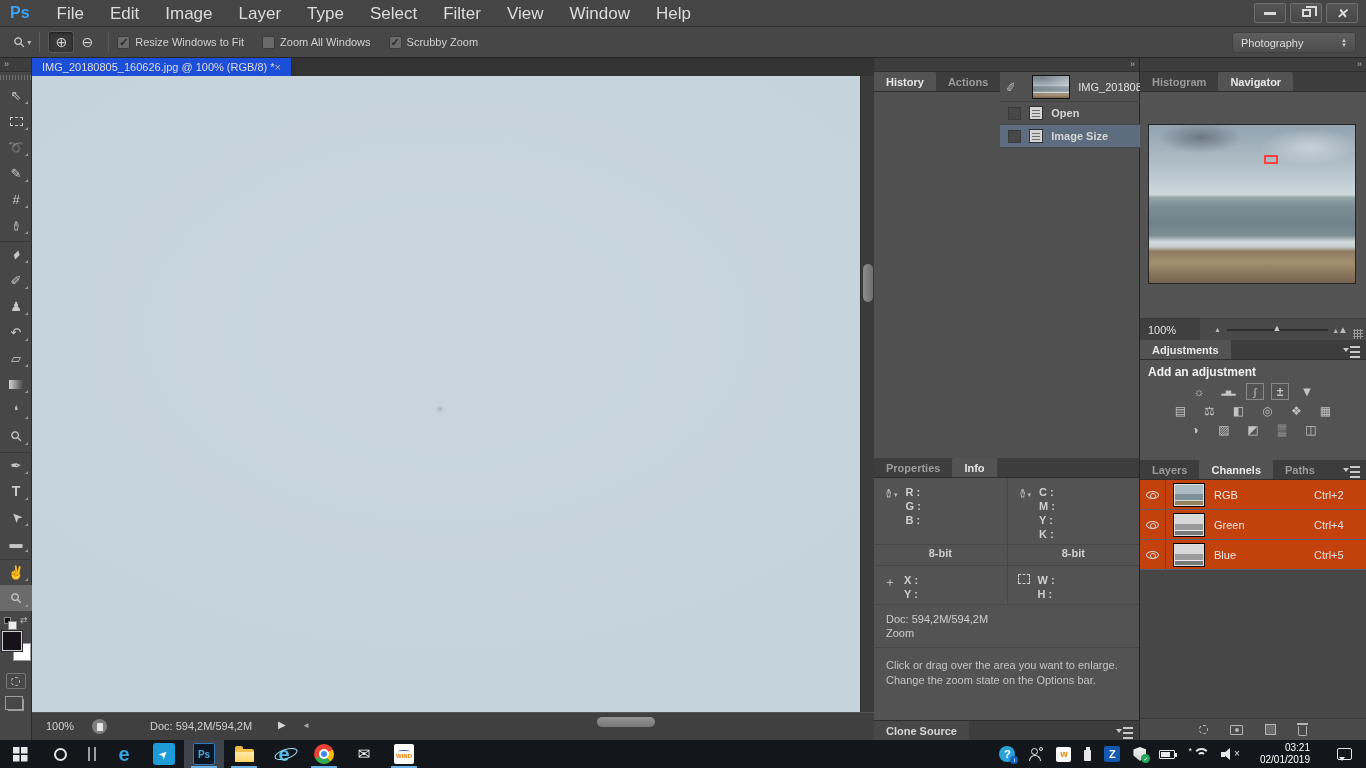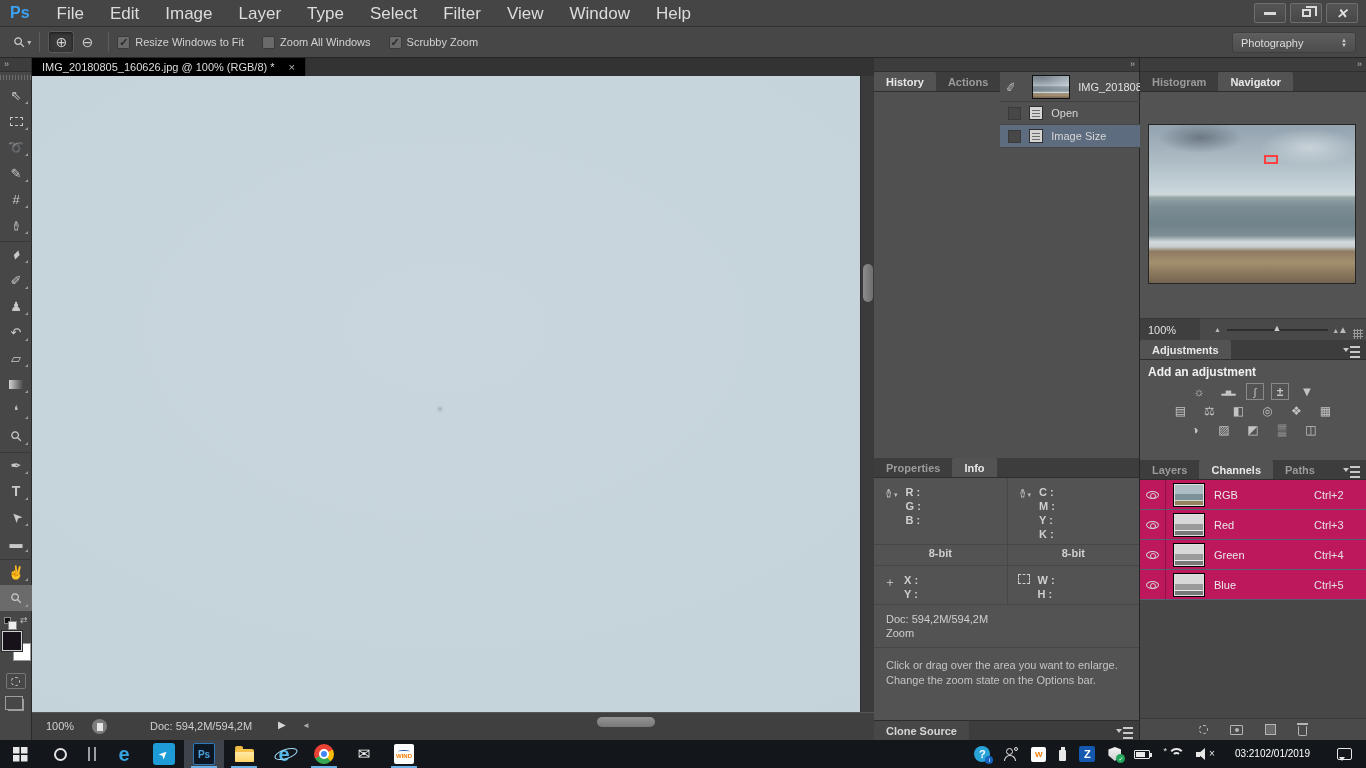--- a/index.html
+++ b/index.html
@@ -68,21 +68,21 @@
   .sw-bg { position:absolute; right:0; bottom:0; width:18px; height:18px; background:#fff; border:1px solid #999; }
   .sw-fg { position:absolute; left:1px; top:0; width:20px; height:20px; background:#17111a; border:1px solid #cfcfcf; outline:1px solid #2d2d2d; }
   .qmask { width:20px; height:16px; border:1px solid #777; border-radius:2px; display:flex; align-items:center; justify-content:center; margin:6px 0; }
   .dash-circle { width:9px; height:9px; border:1px dashed #c9c9c9; border-radius:50%; }
   .screenmode { width:16px; height:12px; border:1px solid #9d9d9d; position:relative; margin:4px 0; background:#5a5a5a; }
   .screenmode::before { content:''; position:absolute; left:-4px; top:-4px; width:16px; height:12px; border:1px solid #9d9d9d; background:#474747; }
 
   
   .doc-col { flex:1; display:flex; flex-direction:column; background:#3a3a3a; min-width:0; }
   .tabbar { height:18px; background:#333; display:flex; align-items:flex-end; }
-  .doctab { height:18px; background:#000000; display:flex; align-items:center; gap:14px; padding:0 10px; border-right:1px solid #2a2a2a; }
+  .doctab { height:18px; background:#1d4ed8; display:flex; align-items:center; gap:0; padding:0 10px; border-right:1px solid #2a2a2a; }
   .doctab .ttl { font-size:11px; color:#dedede; white-space:nowrap; }
   .doctab .cls { font-size:11px; color:#b0b0b0; }
   .canvas-wrap { flex:1; display:flex; min-height:0; }
   .canvas { flex:1; position:relative; background:radial-gradient(120% 100% at 50% 40%, #c9d6dd 0%, #c3d1d8 100%); }
   .speck { position:absolute; left:49%; top:52%; width:4px; height:4px; background:rgba(95,105,110,.4); border-radius:50%; filter:blur(1px); }
   .vscroll { width:14px; background:#3b3b3b; border-left:1px solid #2e2e2e; position:relative; }
   .vthumb { position:absolute; left:2px; top:188px; width:10px; height:38px; background:linear-gradient(90deg,#8c8c8c,#6f6f6f); border-radius:5px; }
   .statusbar { height:28px; background:#404040; border-top:1px solid #555; position:relative; }
   .sb-zoom { position:absolute; left:14px; top:7px; color:#d0d0d0; }
   .sb-icon { position:absolute; left:60px; top:6px; width:15px; height:15px; border-radius:50%; background:#7d7d7d; display:flex; align-items:center; justify-content:center; }
@@ -106,21 +106,21 @@
   .history-panel { height:386px; background:#505050; display:flex; flex-direction:row; }
   .hist-body { flex:1; }
   .hist-snap { height:30px; display:flex; align-items:center; gap:8px; padding:0 6px; border-bottom:1px solid #414141; }
   .hist-src { width:18px; font-size:12px; color:#bdbdbd; transform:rotate(-10deg); }
   .beach { background:
       radial-gradient(60px 22px at 25% 8%, rgba(70,80,92,.55), transparent 70%),
       radial-gradient(70px 26px at 78% 14%, rgba(238,242,245,.5), transparent 70%),
       linear-gradient(180deg,#93a3b0 0%,#a7b6bf 18%,#c3d0d6 38%,#cdd8da 44%,#93a3a6 46%,#7b8c92 52%,#70828a 62%,#7d8e94 70%,#d3dadb 74%,#c8cfd0 77%,#8f7b62 80%,#a3906f 87%,#8a775c 94%,#746351 100%); }
   .snap-thumb { width:38px; height:24px; border:1px solid #111; }
   .hist-name { color:#e2e2e2; }
-  .hist-state { height:23px; display:flex; align-items:center; gap:8px; padding:0 6px; border-bottom:1px solid #474747; }
+  .hist-state { height:23px; display:flex; align-items:center; gap:8px; padding:0 6px; border-bottom:1px solid #474747;font-weight:bold; }
   .hist-state[data-selected="true"] { background:#5d6c7e; border-bottom-color:#52617. ; }
   .hist-state[data-selected="true"] { background:#5d6c7e; }
   .hist-chk { width:13px; height:13px; background:#474747; border:1px solid #3a3a3a; margin-left:2px; }
   .page-ic { width:14px; height:14px; background:#d6d6d6; border:1px solid #2e2e2e; position:relative; }
   .page-ic::before { content:''; position:absolute; left:2px; top:3px; right:2px; height:1px; background:#6d6d6d; box-shadow:0 3px 0 #6d6d6d, 0 6px 0 #6d6d6d; }
   .hist-footer { height:22px; background:#4a4a4a; border-top:1px solid #3a3a3a; display:flex; align-items:center; justify-content:flex-end; gap:16px; padding-right:14px; }
   .icon-newdoc { width:11px; height:12px; border:1px solid #b5b5b5; position:relative; background:#555; }
   .icon-newdoc::before { content:'+'; position:absolute; left:-4px; top:-6px; color:#b5b5b5; font-size:9px; }
   .icon-cam { width:14px; height:10px; border:1px solid #b5b5b5; border-radius:2px; position:relative; margin-top:2px; }
   .icon-cam::before { content:''; position:absolute; left:4px; top:1px; width:4px; height:4px; border:1px solid #b5b5b5; border-radius:50%; }
@@ -170,21 +170,21 @@
   .adj-ic { width:22px; height:17px; display:flex; align-items:center; justify-content:center; color:#c3c3c3; font-size:12px; }
   .adj-ic[data-name="levels-icon"] { font-size:7px; letter-spacing:-1px; }
   .adj-ic[data-name="curves-icon"] { border:1px solid #8a8a8a; width:18px; font-size:11px; }
   .adj-ic[data-name="exposure-icon"] { border:1px solid #8a8a8a; width:18px; font-weight:bold; }
   .adj-ic[data-name="gradient-map-icon"] { }
   .adj-ic[data-name="vibrance-icon"] { font-size:13px; }
 
   
   .chan-panel { flex:1; background:#474747; display:flex; flex-direction:column; }
   .chan-rows { background:#474747; }
-  .chan-row { height:30px; display:flex; align-items:center; background:#be185d; border-bottom:1px solid #526071; }
+  .chan-row { height:30px; display:flex; align-items:center; background:#c2410c; border-bottom:1px solid #526071; }
   .eye-cell { width:26px; display:flex; justify-content:center; border-right:1px solid rgba(0,0,0,.25); align-self:stretch; align-items:center; }
   .eye { width:13px; height:8px; border:1px solid #d2d2d2; border-radius:50%; position:relative; }
   .eye::before { content:''; position:absolute; left:3px; top:1px; width:4px; height:4px; border:1px solid #d2d2d2; border-radius:50%; }
   .chan-thumb { width:30px; height:22px; border:1px solid #e0e0e0; box-shadow:0 0 0 1px #000; margin:0 10px 0 8px; }
   .chan-thumb[data-thumb="rgb"] { background:linear-gradient(180deg,#aebcc4 0 45%,#7e9097 45% 75%,#cfd6d6 75% 78%,#97825f 78% 100%); }
   .chan-thumb[data-thumb="gray"] { background:linear-gradient(180deg,#d8d8d8 0 45%,#9a9a9a 45% 75%,#ececec 75% 78%,#787878 78% 100%); }
   .chan-name { flex:1; color:#eaeaea; }
   .chan-key { width:52px; color:#e2e2e2; }
   .chan-fill { flex:1; background:#474747; }
   .chan-footer { height:22px; background:#4a4a4a; border-top:1px solid #3a3a3a; display:flex; align-items:center; justify-content:center; gap:22px; }
@@ -235,21 +235,21 @@
   .batt::after { content:''; position:absolute; left:1px; top:1px; bottom:1px; width:9px; background:#e8e8e8; }
   .wifi-wrap { display:flex; align-items:flex-start; gap:1px; }
   .wifi-star { color:#e8e8e8; font-size:9px; line-height:6px; }
   .wifi { position:relative; width:15px; height:12px; }
   .wifi::before { content:''; position:absolute; left:0; top:0; width:13px; height:13px; border:2px solid #e8e8e8; border-radius:50%; clip-path:polygon(50% 50%,0 0,100% 0); }
   .wifi::after { content:''; position:absolute; left:4px; top:4px; width:5px; height:5px; border:2px solid #e8e8e8; border-radius:50%; clip-path:polygon(50% 50%,0 0,100% 0); }
   .vol { position:relative; width:20px; height:13px; }
   .vol::before { content:''; position:absolute; left:0; top:4px; width:4px; height:5px; background:#e8e8e8; }
   .vol::after { content:''; position:absolute; left:2px; top:0; border-top:6.5px solid transparent; border-bottom:6.5px solid transparent; border-right:7px solid #e8e8e8; }
   .vol span { position:absolute; right:1px; top:0; color:#e8e8e8; font-size:10px; }
-  .clock { display:flex; flex-direction:row; align-items:flex-end; justify-content:center; color:#fff; font-size:10px; line-height:12px; padding:0 6px; }
+  .clock { display:flex; flex-direction:column; align-items:flex-end; justify-content:center; color:#fff; font-size:10px; line-height:12px; padding:0 6px; }
   .ac-ic { width:15px; height:12px; border:1.5px solid #e8e8e8; border-radius:2px; position:relative; margin:0 8px; }
   .ac-ic::after { content:''; position:absolute; left:1px; bottom:-5px; border:3px solid transparent; border-top:4px solid #e8e8e8; }
 </style>
 </head>
 <body>
 
 <div class="app" data-name="photoshop-window">
 
   <div class="menubar" data-name="menu-bar">
     <span class="ps-logo" data-name="photoshop-logo">Ps</span>
@@ -620,28 +620,20 @@
 
             <div class="chan-row" data-name="channel-row">
               <span class="eye-cell">
                 <span class="eye" data-name="visibility-eye-icon"></span>
               </span>
               <span class="chan-thumb" data-name="channel-thumbnail" data-thumb="rgb"></span>
               <span class="chan-name" data-name="channel-name">RGB</span>
               <span class="chan-key" data-name="channel-shortcut">Ctrl+2</span>
             </div>
 
-            <div class="chan-row" data-name="channel-row">
-              <span class="eye-cell">
-                <span class="eye" data-name="visibility-eye-icon"></span>
-              </span>
-              <span class="chan-thumb" data-name="channel-thumbnail" data-thumb="gray"></span>
-              <span class="chan-name" data-name="channel-name">Red</span>
-              <span class="chan-key" data-name="channel-shortcut">Ctrl+3</span>
-            </div>
 
             <div class="chan-row" data-name="channel-row">
               <span class="eye-cell">
                 <span class="eye" data-name="visibility-eye-icon"></span>
               </span>
               <span class="chan-thumb" data-name="channel-thumbnail" data-thumb="gray"></span>
               <span class="chan-name" data-name="channel-name">Green</span>
               <span class="chan-key" data-name="channel-shortcut">Ctrl+4</span>
             </div>
 

